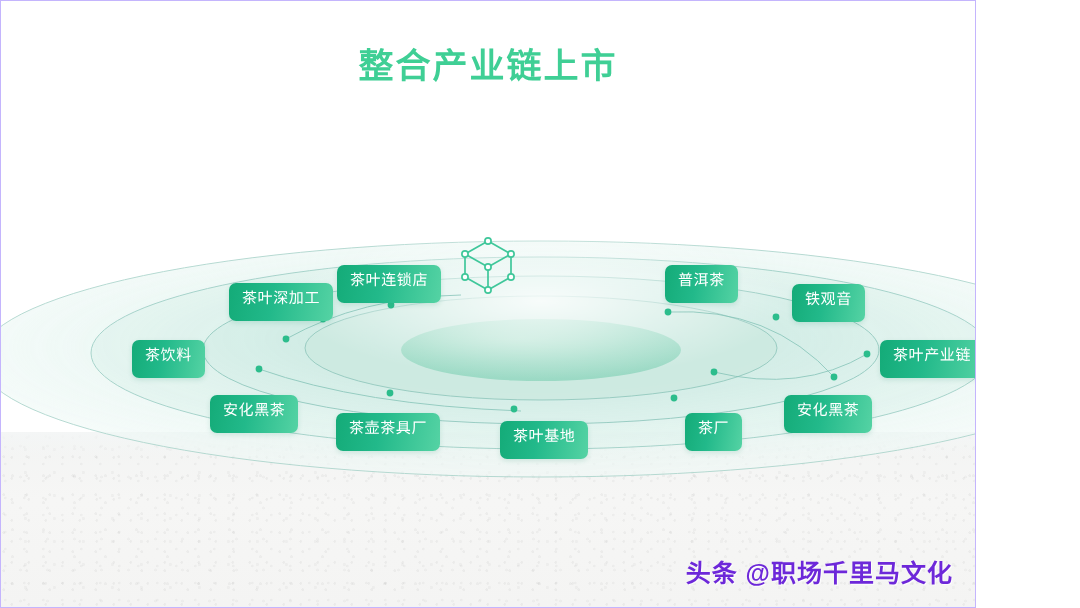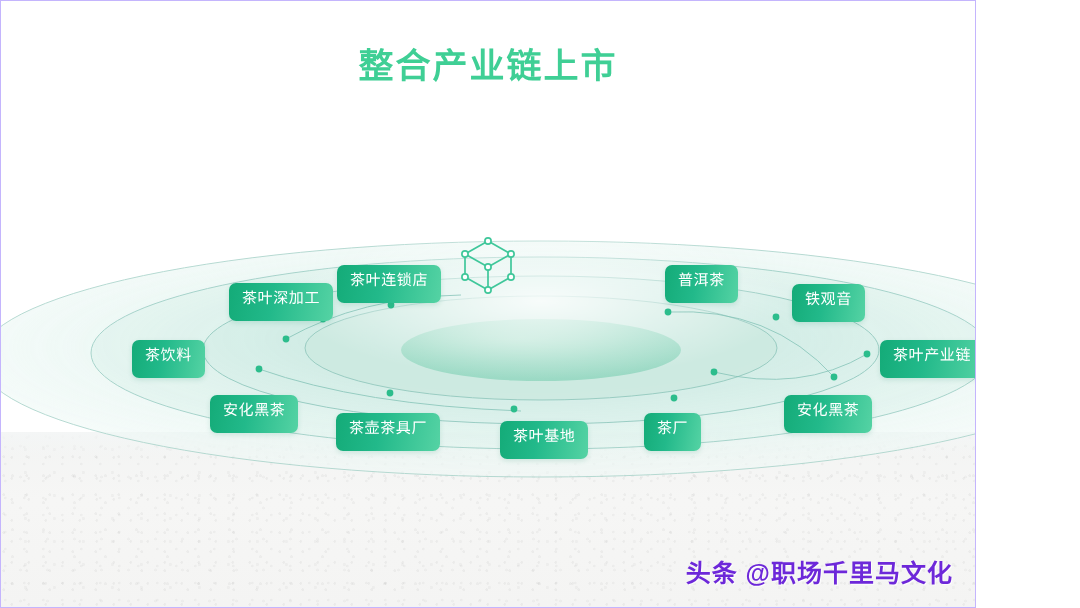--- a/index.html
+++ b/index.html
@@ -247,18 +247,18 @@
       <div class="node" style="left: 207px; top: 282px; margin-left: 21px;">茶叶深加工</div>
       <div class="node" style="left: 336px; top: 264px;">茶叶连锁店</div>
       <div class="node" style="left: 664px; top: 264px;">普洱茶</div>
       <div class="node" style="left: 791px; top: 283px;">铁观音</div>
       <div class="node" style="left: 131px; top: 339px; text-align: right;">茶饮料</div>
       <div class="node" style="left: 879px; top: 339px;">茶叶产业链</div>
       <div class="node" style="left: 209px; top: 394px;">安化黑茶</div>
       <div class="node" style="left: 783px; top: 394px;">安化黑茶</div>
       <div class="node" style="left: 335px; top: 412px;">茶壶茶具厂</div>
       <div class="node" style="left: 499px; top: 420px;">茶叶基地</div>
-      <div class="node" style="left: 643px; top: 412px;">茶厂</div>
+      <div class="node" style="left: 684px; top: 412px;">茶厂</div>
     </div>
 
   <div class="watermark">头条 @职场千里马文化</div>
 
 </div>
 
 </body></html>

